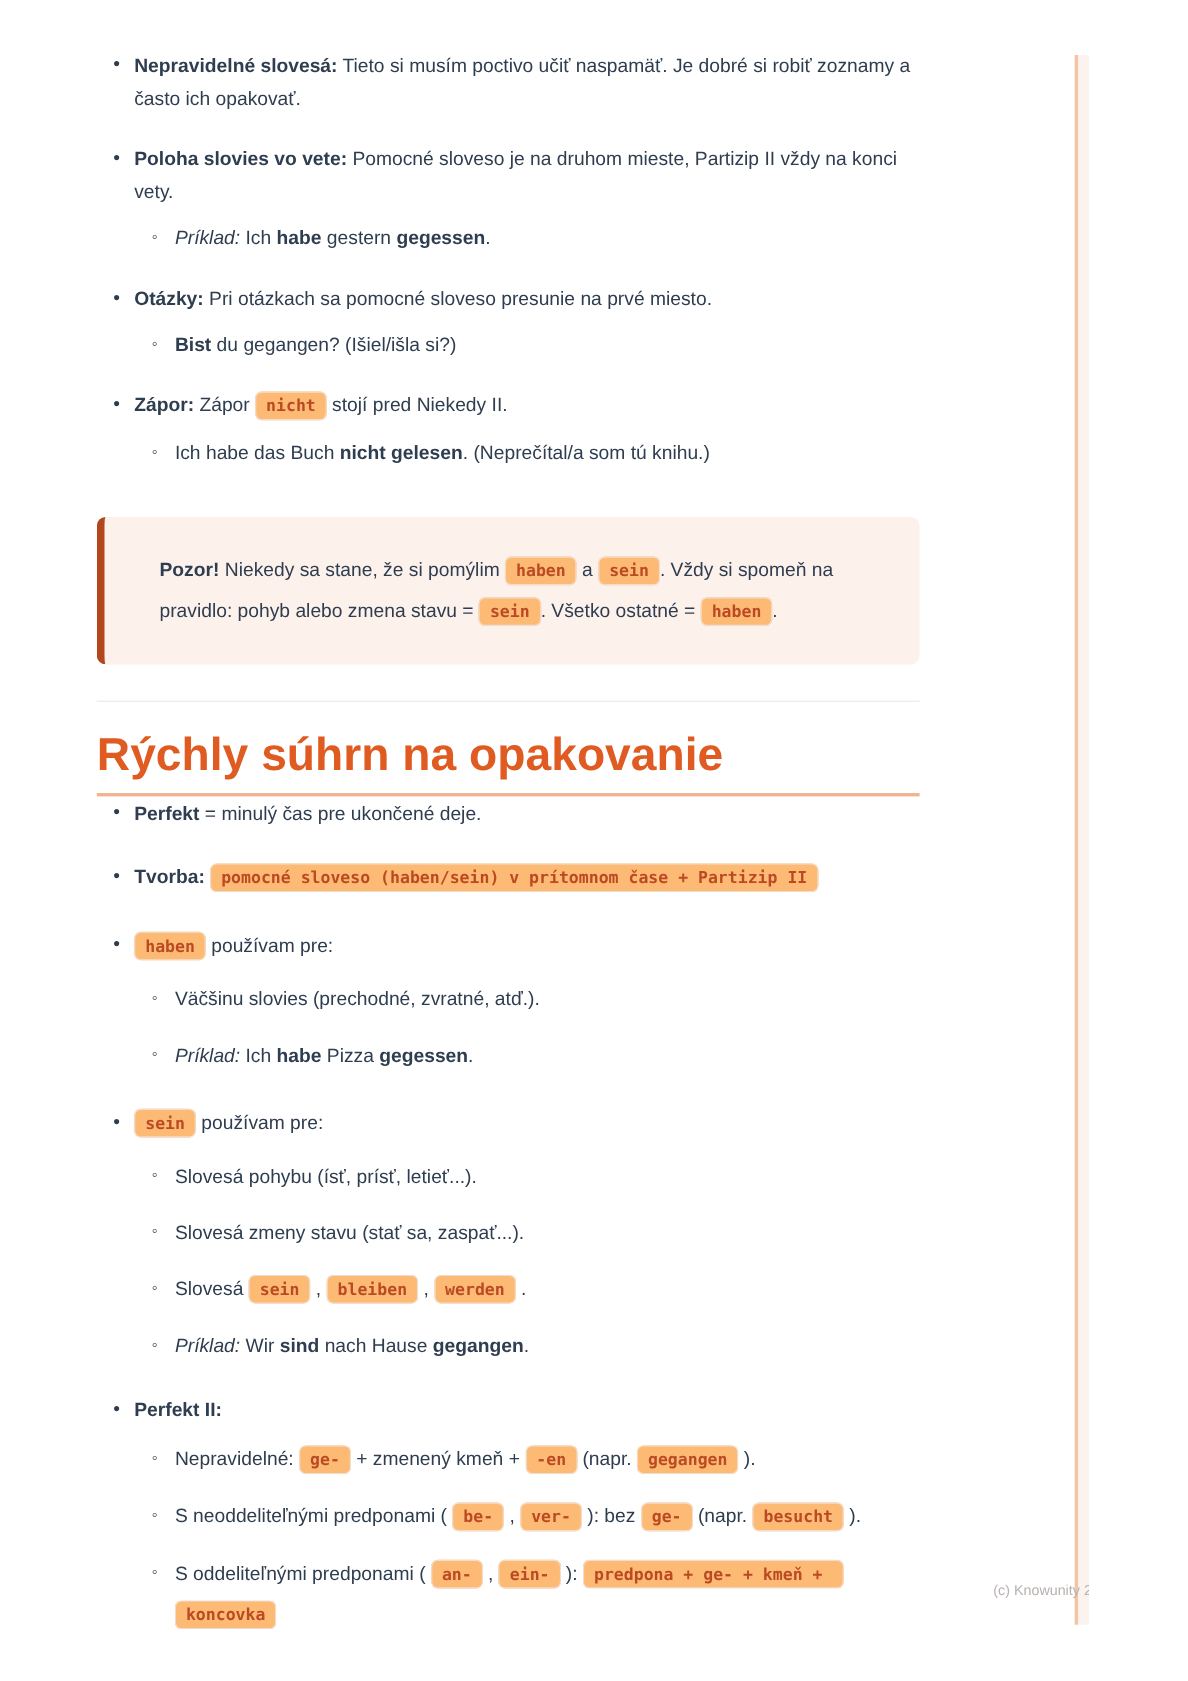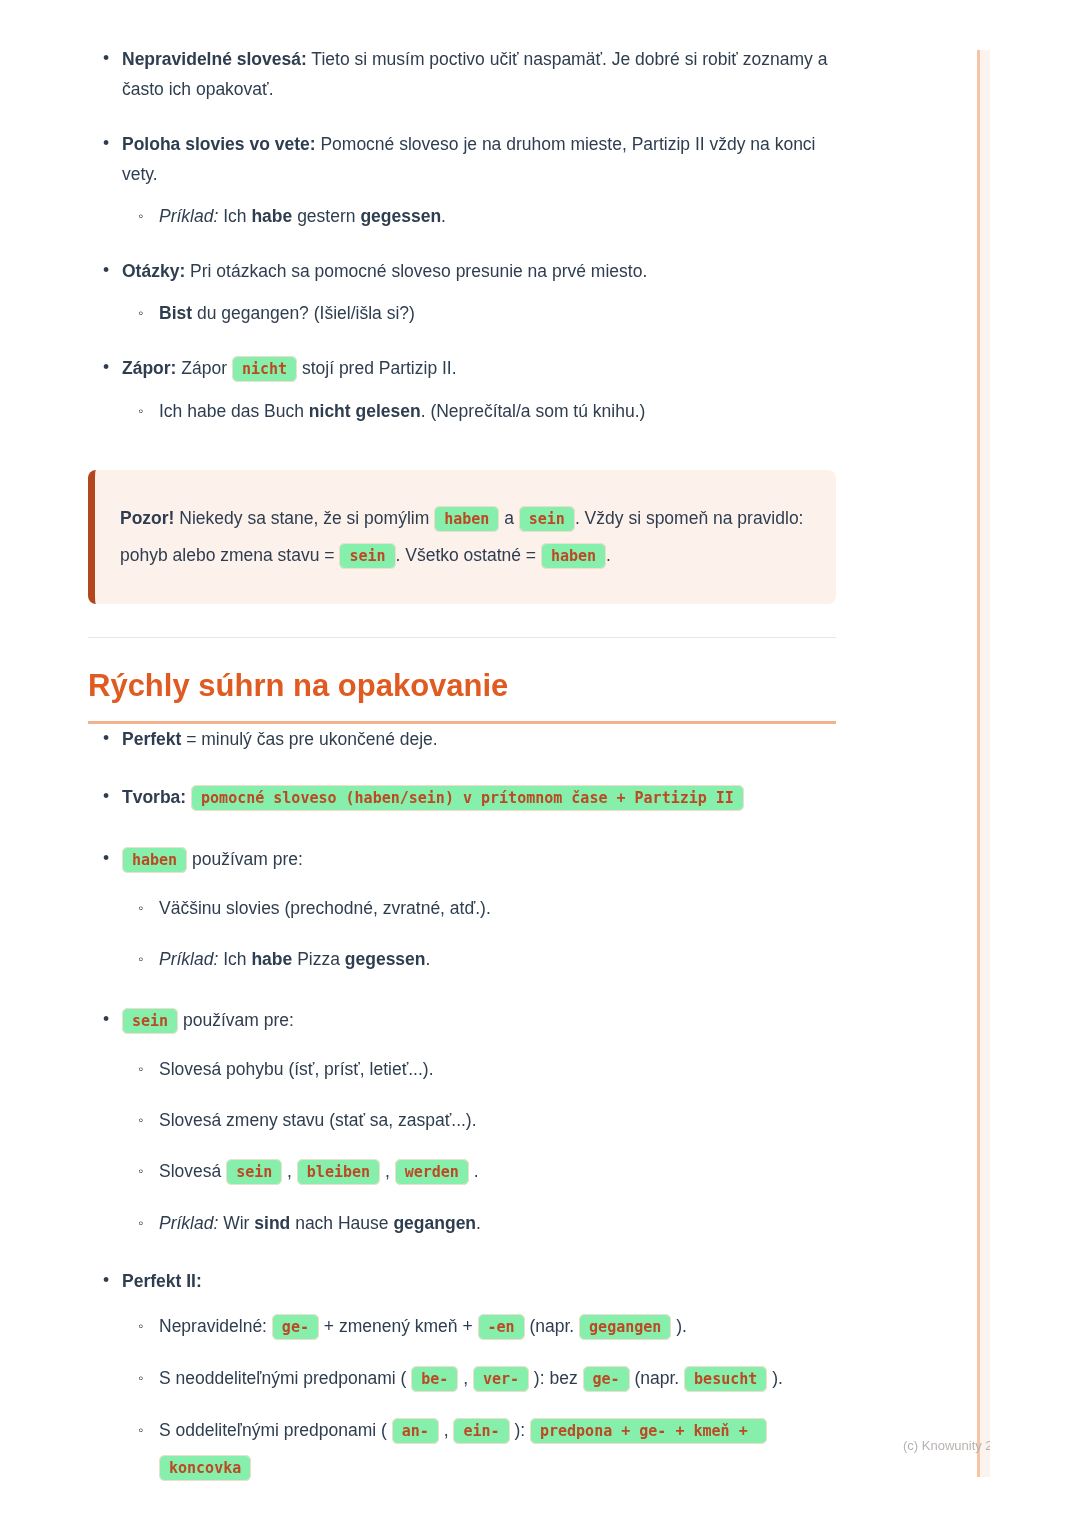--- a/index.html
+++ b/index.html
@@ -44,44 +44,44 @@
   ul.lvl2{list-style:none;margin:12px 0 2px;padding:0;}
   ul.lvl2 > li{position:relative;padding-left:37px;margin:0 0 15px;}
   ul.lvl2 > li::before{content:"\25E6";position:absolute;left:16px;top:0;color:#2e3d4f;font-size:15px;}
   .b{font-weight:700;}
   .i{font-style:italic;}
   code.chip{
     font-family:"DejaVu Sans Mono", monospace;
     font-size:15px;
     font-weight:700;
     color:#bb4a24;
-    background:#86efac;
+    background:#fdba74;
     border:1px solid #f2ddcd;
     border-radius:6px;
     padding:3px 9px;
     -webkit-box-decoration-break:clone;
     box-decoration-break:clone;
     white-space:pre-wrap;
   }
   .callout{
     margin:44px 0 0;
     background:#fdf1eb;
     border-left:7px solid #b2471e;
     border-radius:8px;
-    padding:30px 25px;
+    padding:30px 50px;
     line-height:36px;
   }
   hr.divider{
     border:none;
     border-top:1px solid #eae6e3;
     margin:33px 0 0;
   }
   h2.section-heading{
     color:#df5b21;
-    font-size:31px;
+    font-size:42px;
     line-height:40px;
     font-weight:700;
     margin:28px 0 0;
     padding:0 0 15px;
     border-bottom:3px solid #f1b28d;
   }
   .after-heading{margin-top:24px;}
   .chip-line{line-height:36px;}
 </style>
 </head>
@@ -90,21 +90,21 @@
 <div class="page">
   <main class="doc" id="doc-root">
       <ul class="lvl1">
         <li><span class="b">Nepravidelné slovesá:</span><span class=""> Tieto si musím poctivo učiť naspamäť. Je dobré si robiť zoznamy a často ich opakovať.</span></li>
         <li><span class="b">Poloha slovies vo vete:</span><span class=""> Pomocné sloveso je na druhom mieste, Partizip II vždy na konci vety.</span><ul class="lvl2">
             <li><span class=" i">Príklad:</span><span class=""> Ich </span><span class="b">habe</span><span class=""> gestern </span><span class="b">gegessen</span><span class="">.</span></li>
           </ul></li>
         <li><span class="b">Otázky:</span><span class=""> Pri otázkach sa pomocné sloveso presunie na prvé miesto.</span><ul class="lvl2">
             <li><span class="b">Bist</span><span class=""> du gegangen? (Išiel/išla si?)</span></li>
           </ul></li>
-        <li><span class="b">Zápor:</span><span class=""> Zápor </span><code class="chip">nicht</code><span class=""> stojí pred Partizip II.</span><ul class="lvl2">
+        <li><span class="b">Zápor:</span><span class=""> Zápor </span><code class="chip">nicht</code><span class=""> stojí pred Niekedy II.</span><ul class="lvl2">
             <li><span class="">Ich habe das Buch </span><span class="b">nicht gelesen</span><span class="">. (Neprečítal/a som tú knihu.)</span></li>
           </ul></li>
       </ul>
       <div class="callout"><span class="b">Pozor!</span><span class=""> Niekedy sa stane, že si pomýlim </span><code class="chip">haben</code><span class=""> a </span><code class="chip">sein</code><span class="">. Vždy si spomeň na pravidlo: pohyb alebo zmena stavu = </span><code class="chip">sein</code><span class="">. Všetko ostatné = </span><code class="chip">haben</code><span class="">.</span></div>
       <hr class="divider">
       <h2 class="section-heading">Rýchly súhrn na opakovanie</h2>
       <ul class="lvl1 after-heading">
         <li><span class="b">Perfekt</span><span class=""> = minulý čas pre ukončené deje.</span></li>
         <li class="chip-line"><span class="b">Tvorba:</span><span class=""> </span><code class="chip">pomocné sloveso (haben/sein) v prítomnom čase + Partizip II</code></li>
         <li class="chip-line"><code class="chip">haben</code><span class=""> používam pre:</span><ul class="lvl2">

